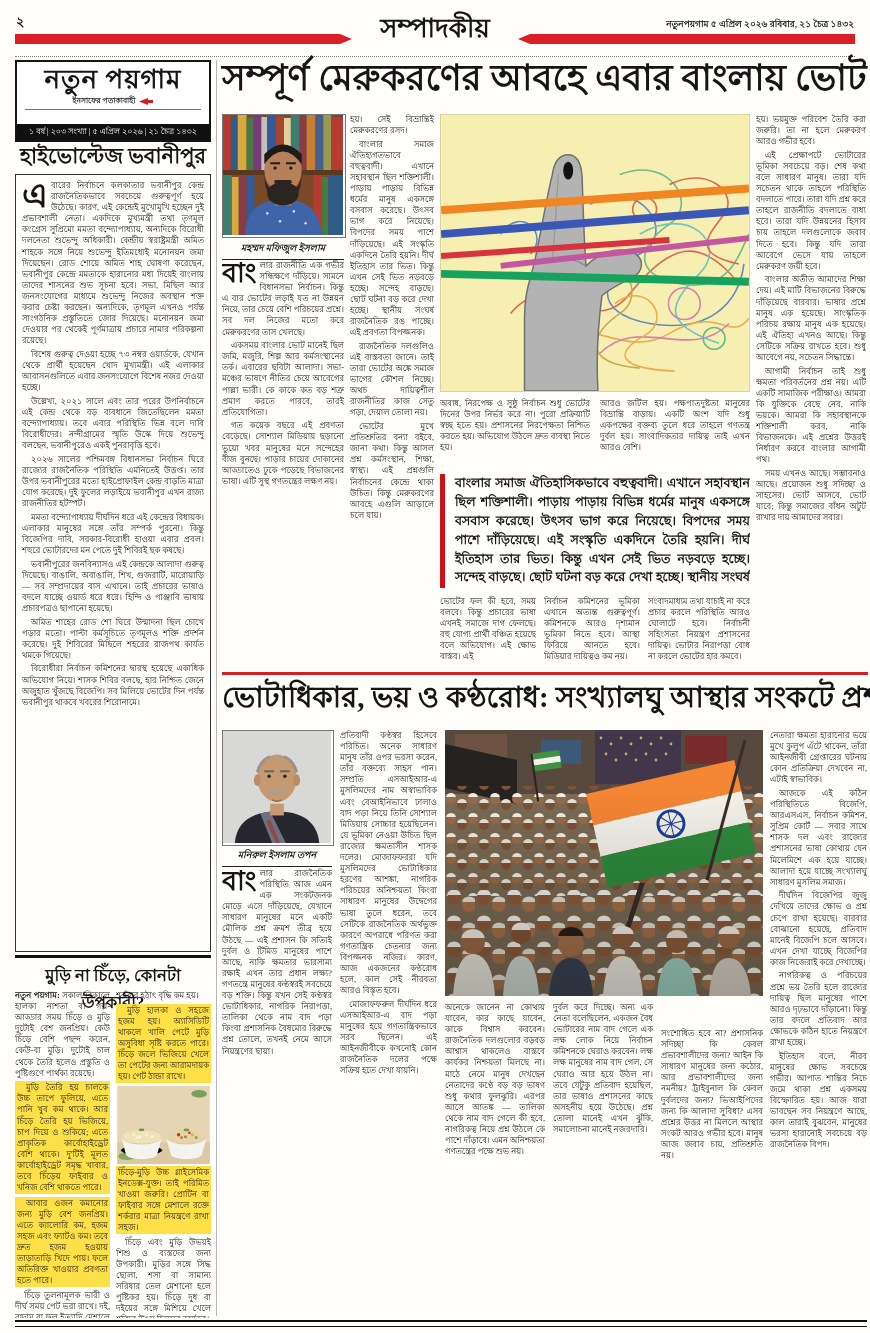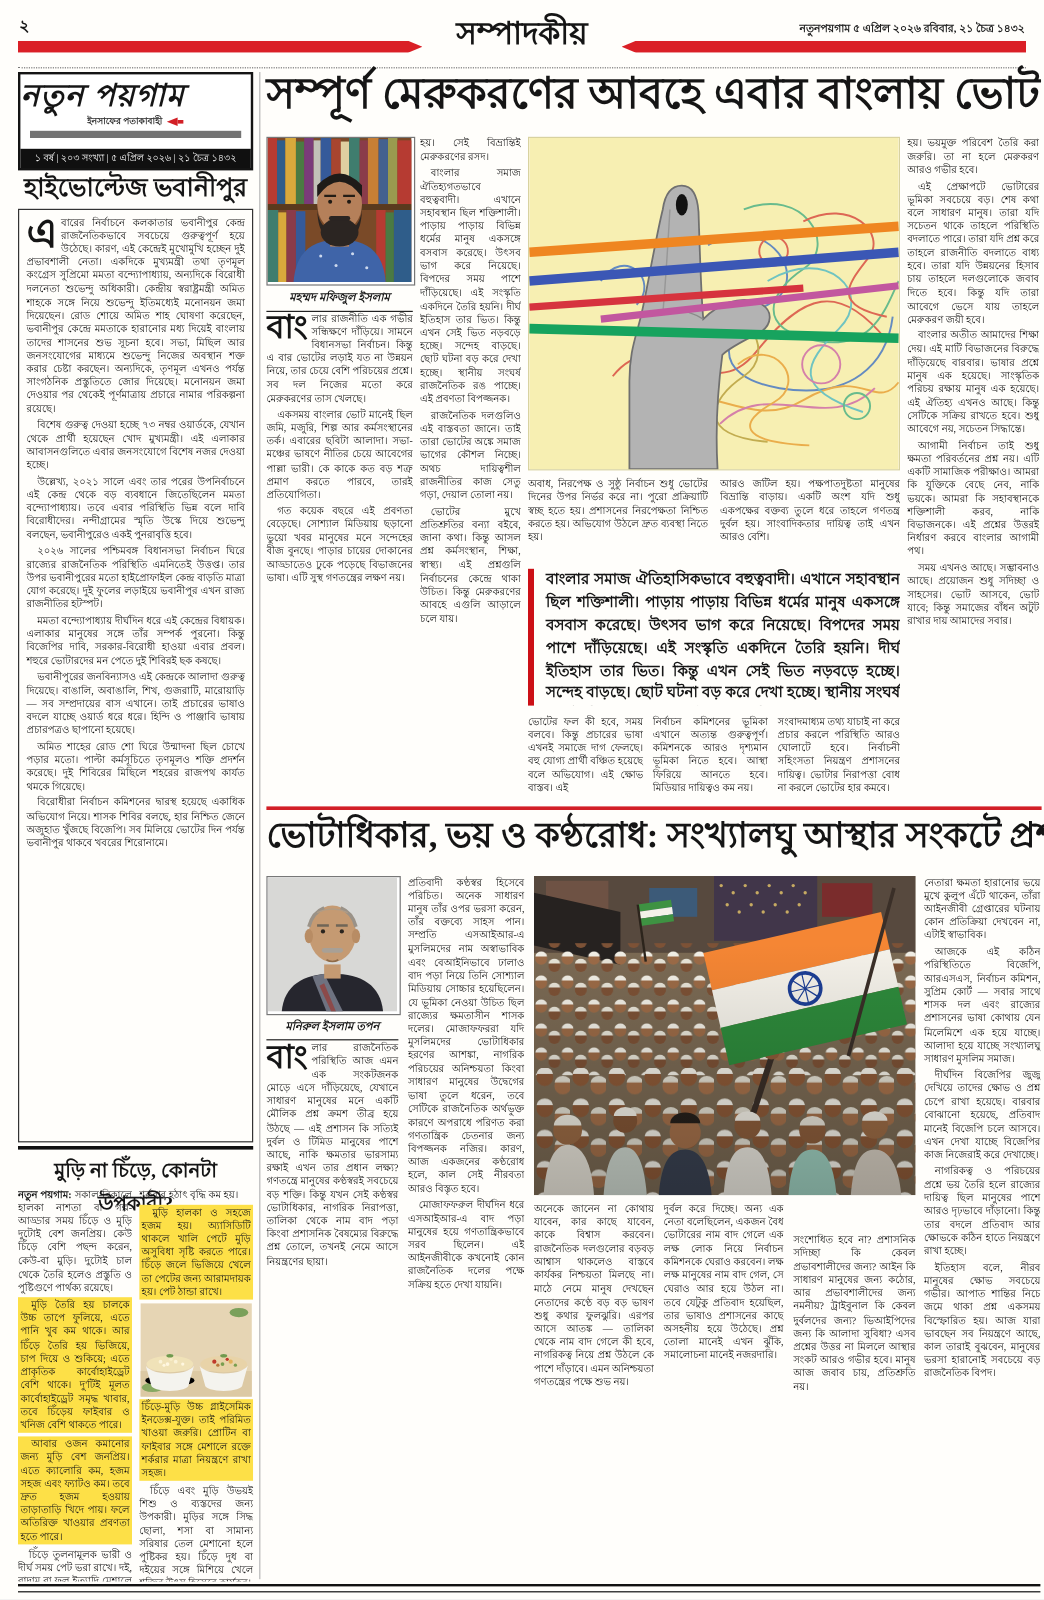--- a/index.html
+++ b/index.html
@@ -10,22 +10,22 @@
   .pagenum{left:16px;top:12px;font-size:13px;font-weight:bold;}
   .dateline{right:16px;top:17px;font-size:9px;font-weight:bold;color:#222;}
   .band{top:34px;height:10px;background:#da1f26;}
   .band-l{left:15px;width:337px;clip-path:polygon(0 0,calc(100% - 12px) 0,100% 50%,calc(100% - 12px) 100%,0 100%);}
   .band-r{left:518px;width:337px;clip-path:polygon(12px 0,100% 0,100% 100%,12px 100%,0 50%);}
   .section-title{left:352px;top:13px;width:166px;text-align:center;font-size:26px;font-weight:bold;line-height:1.2;}
   .dotrule{left:15px;top:56px;width:840px;border-top:1px dotted #777;height:0;}
   .vrule{left:216px;top:60px;width:1px;height:1256px;background:#b7b7b7;}
   
   .masthead{left:15px;top:60px;width:196px;height:82px;border:2px solid #141414;box-sizing:border-box;background:#fff;}
-  .mh-name{margin-top:3px;font-size:26px;line-height:30px;font-weight:bold;letter-spacing:1px;font-style:italic;}
-  .mh-tagrow{display:flex;align-items:center;justify-content:center;gap:4px;border-bottom:6px solid #737373;
+  .mh-name{margin-top:3px;text-align:center;font-size:26px;line-height:30px;font-weight:bold;letter-spacing:1px;}
+  .mh-tagrow{display:flex;align-items:center;justify-content:center;gap:4px;border-bottom:1px solid #737373;
              margin:0 8px;padding-bottom:2px;}
   .mh-tag{font-size:7.5px;font-weight:bold;color:#333;}
   .mh-issue{position:absolute;bottom:0;left:0;right:0;height:16px;background:#101010;color:#fff;
             font-size:8px;text-align:center;line-height:16px;}
   
   .flow{font-size:8.4px;line-height:1.32;text-align:justify;}
   .flow p{margin:0 0 2.5px;text-indent:9px;}
   .flow p:first-child{text-indent:0;}
   .dropcap{float:left;font-weight:bold;font-size:34px;line-height:28px;padding:2px 3px 0 0;}
   .dropcap.sm{font-size:27px;line-height:23px;}

